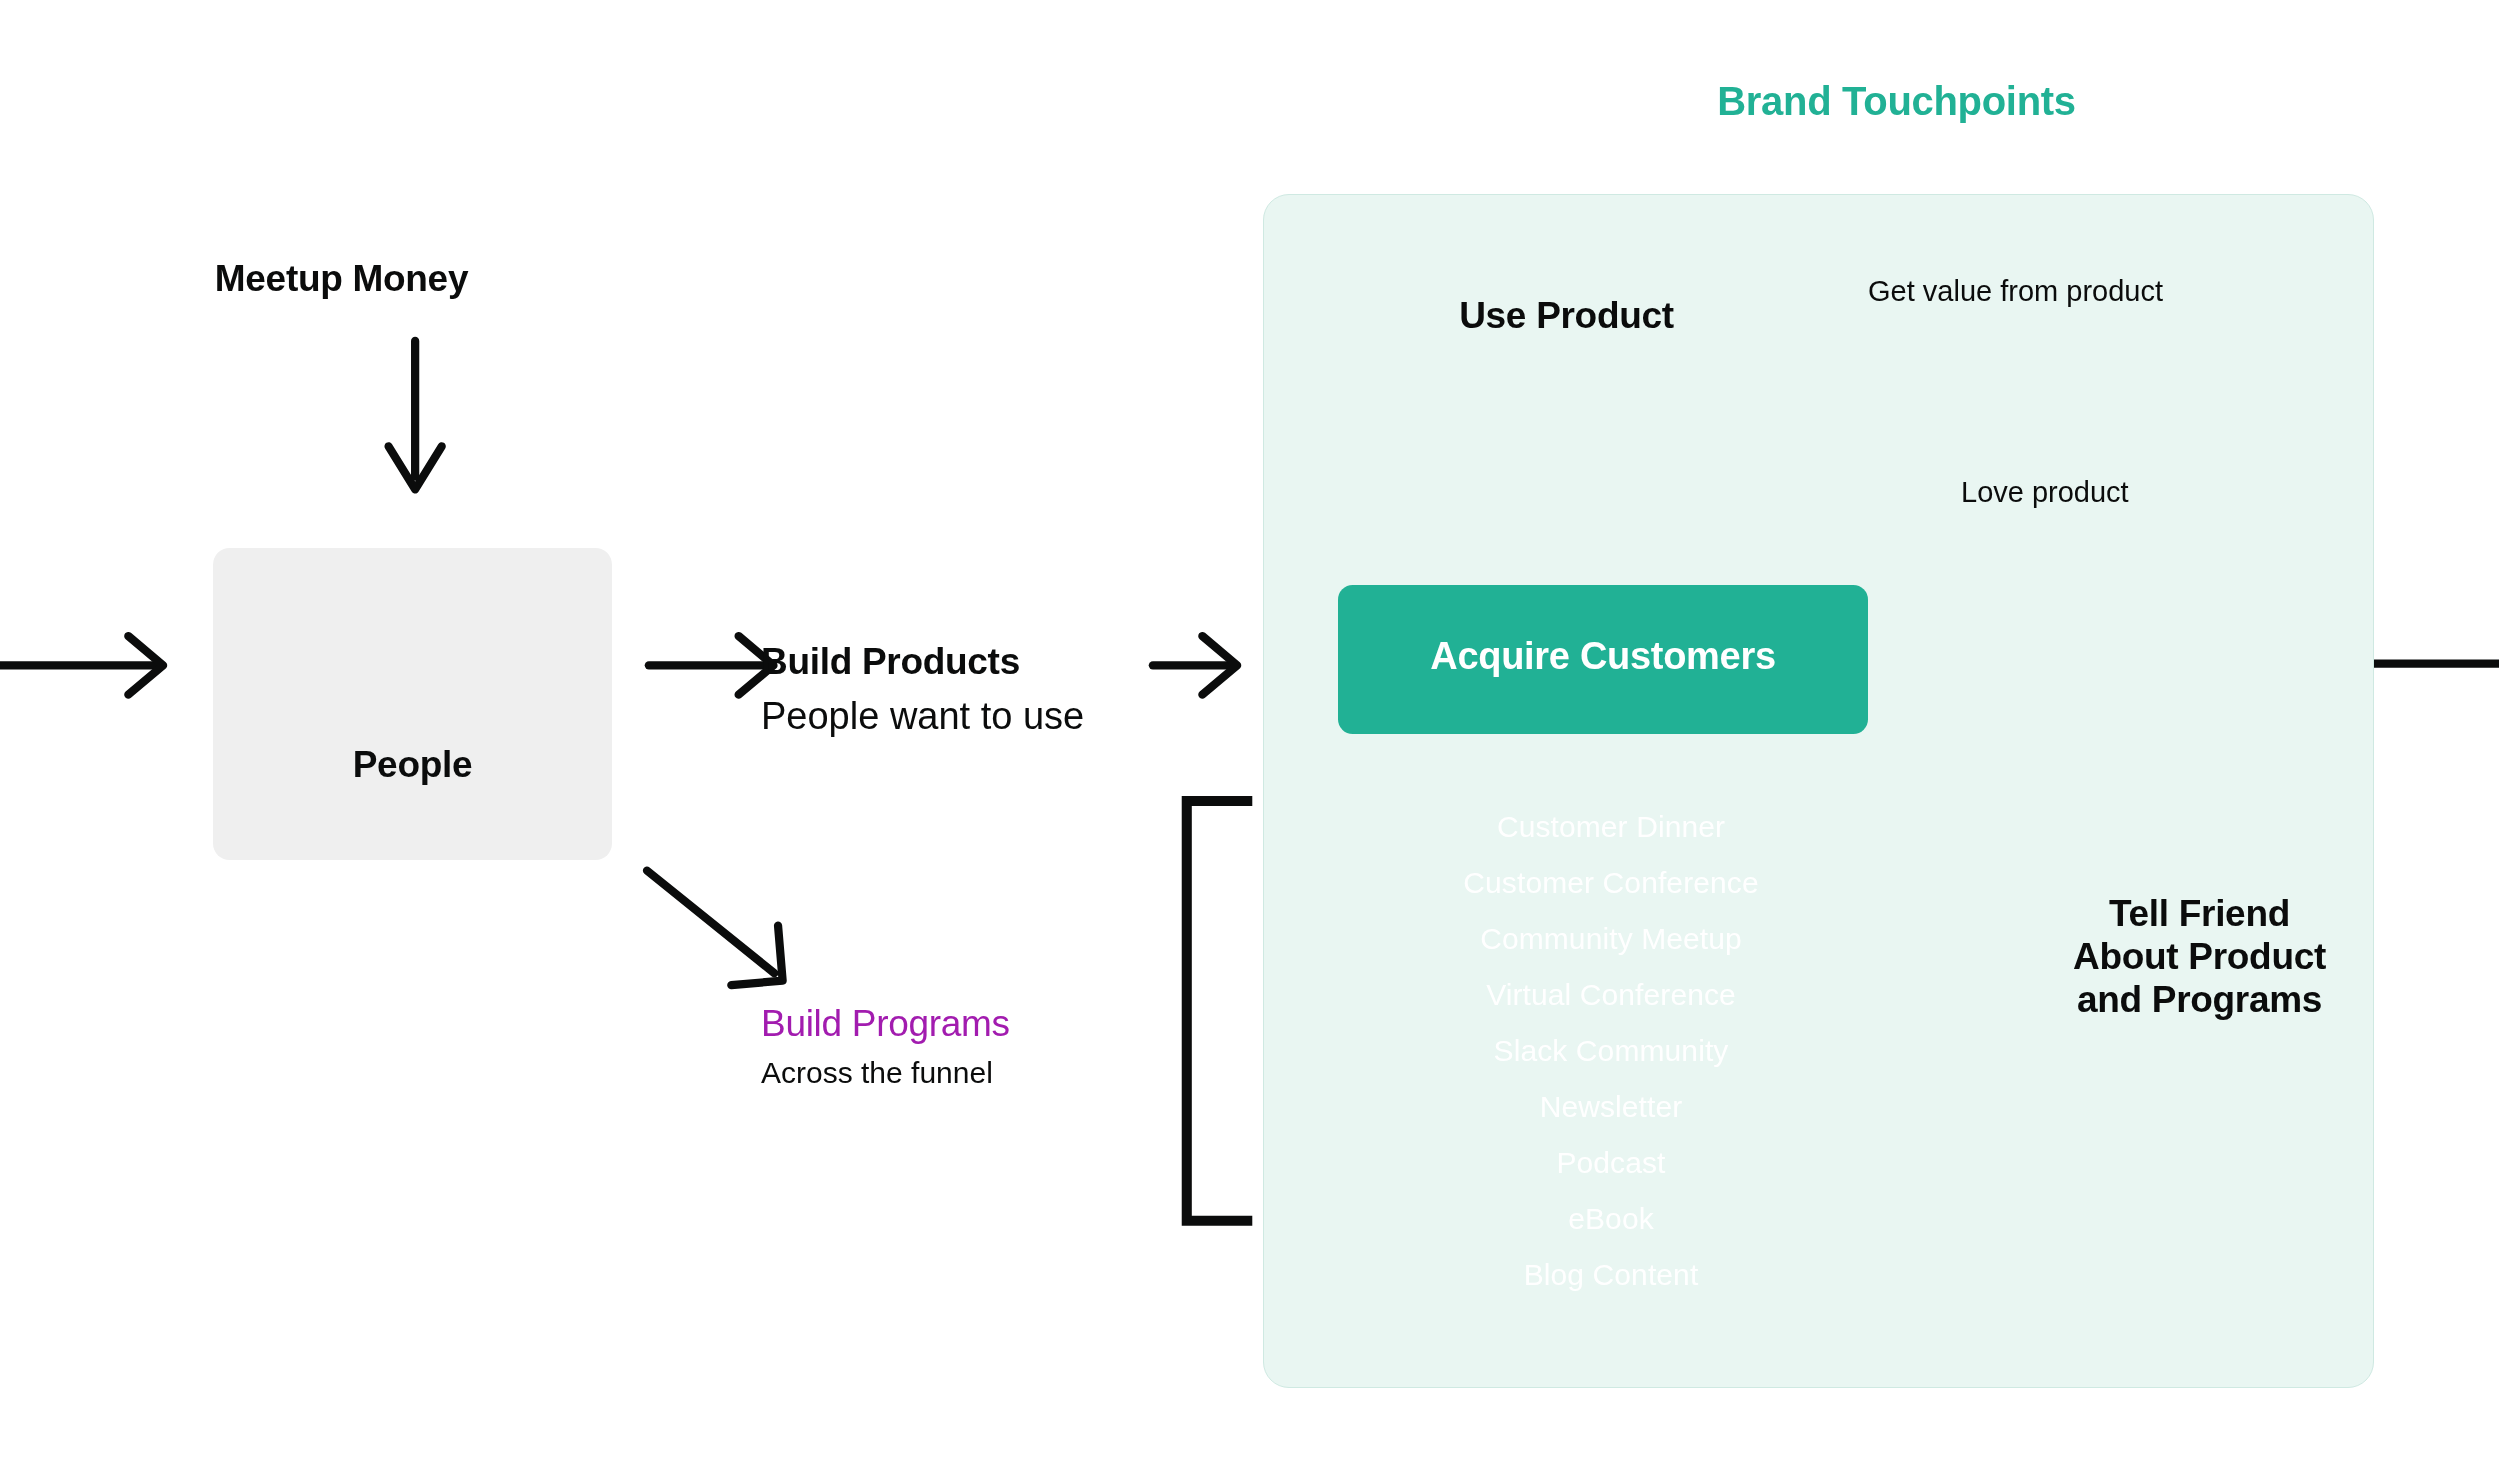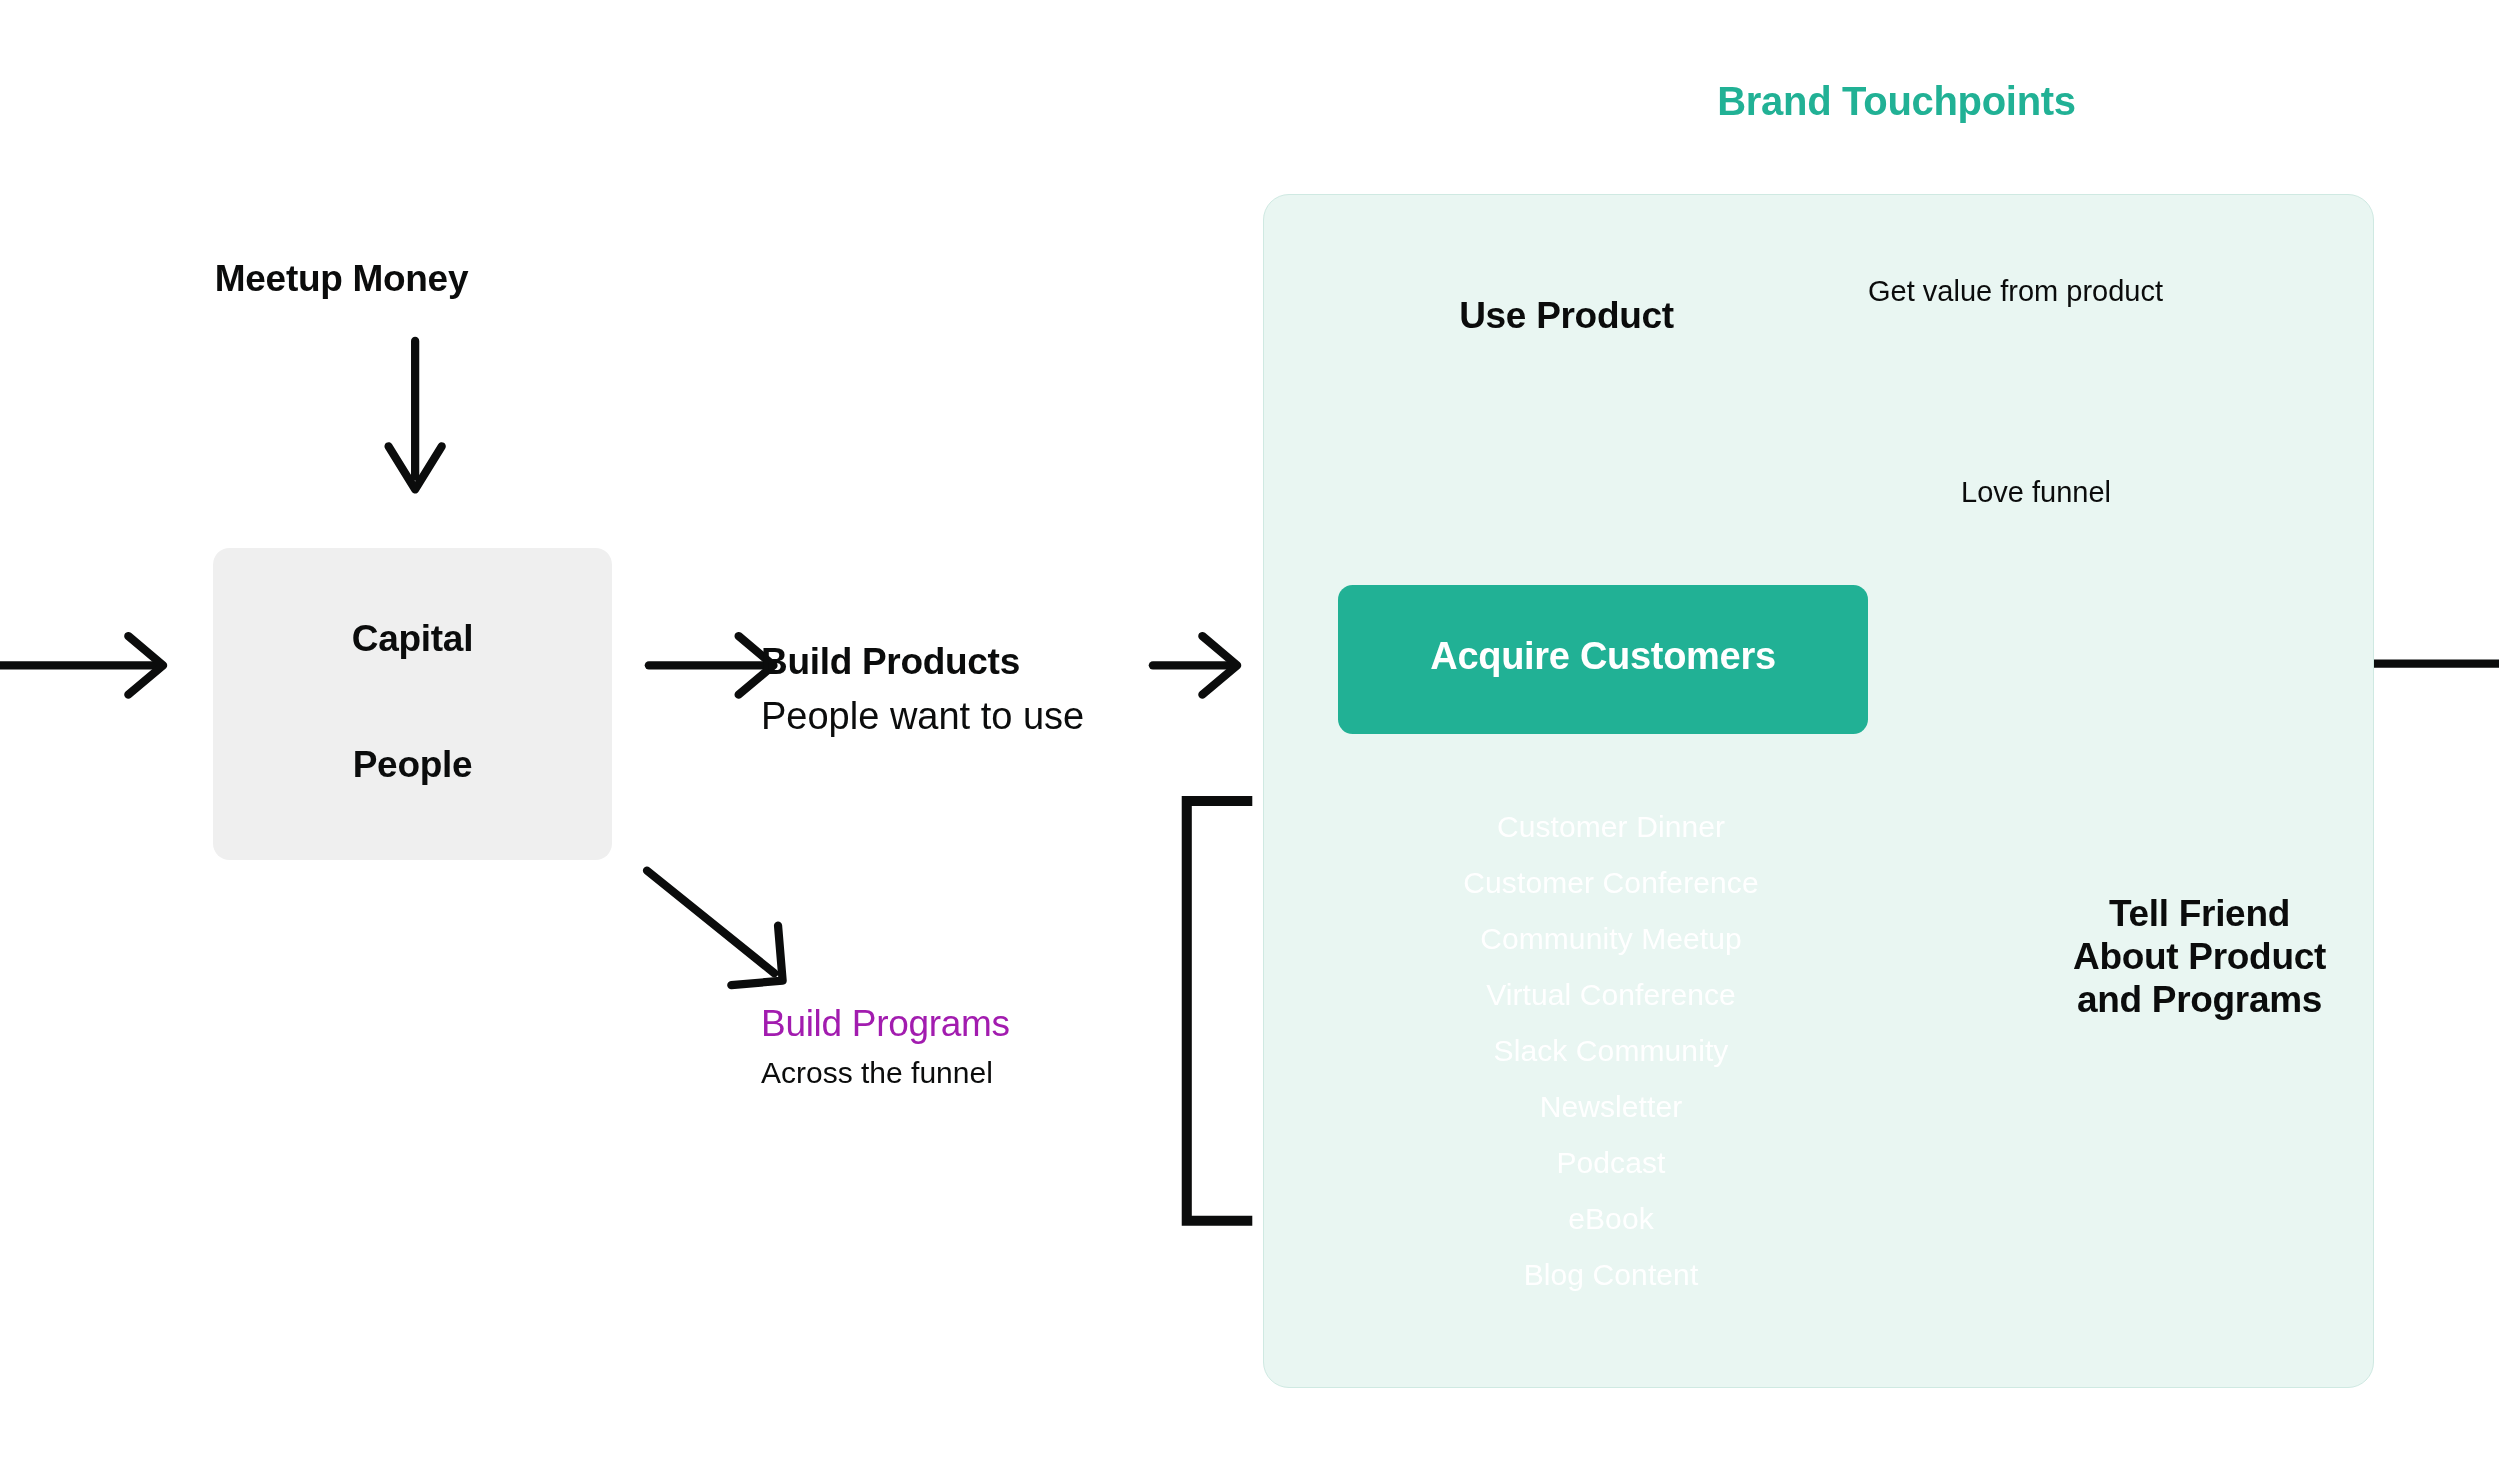--- a/index.html
+++ b/index.html
@@ -219,39 +219,38 @@
                Z" fill="#177a6a"></path>
     </g>
   </svg>
 
   <div class="abs" id="brand-title">Brand Touchpoints</div>
 
   <div class="abs" id="raise-money">Meetup Money</div>
 
   <div class="abs" id="capital-people-box"></div>
 
-  <div class="abs" id="capital-label">Capital</div>
 
   <div class="abs" id="people-label">People</div>
 
   <div class="abs" id="build-products-title">Build Products</div>
 
   <div class="abs" id="build-products-sub">People want to use</div>
 
   <div class="abs" id="build-programs-title">Build Programs</div>
 
   <div class="abs" id="build-programs-sub">Across the funnel</div>
 
   <div class="abs" id="touchpoints-panel"></div>
 
   <div class="abs" id="use-product">Use Product</div>
 
   <div class="abs" id="get-value-label">Get value from product</div>
 
-  <div class="abs" id="love-product-label">Love funnel</div>
+  <div class="abs" id="love-product-label">Love product</div>
 
   <div class="abs" id="tell-friend">
     <div>Tell Friend</div>
     <div>About Product</div>
     <div>and Programs</div>
   </div>
 
   <div class="abs" id="acquire-box"></div>
 
   <div class="abs" id="acquire-label">Acquire Customers</div>

